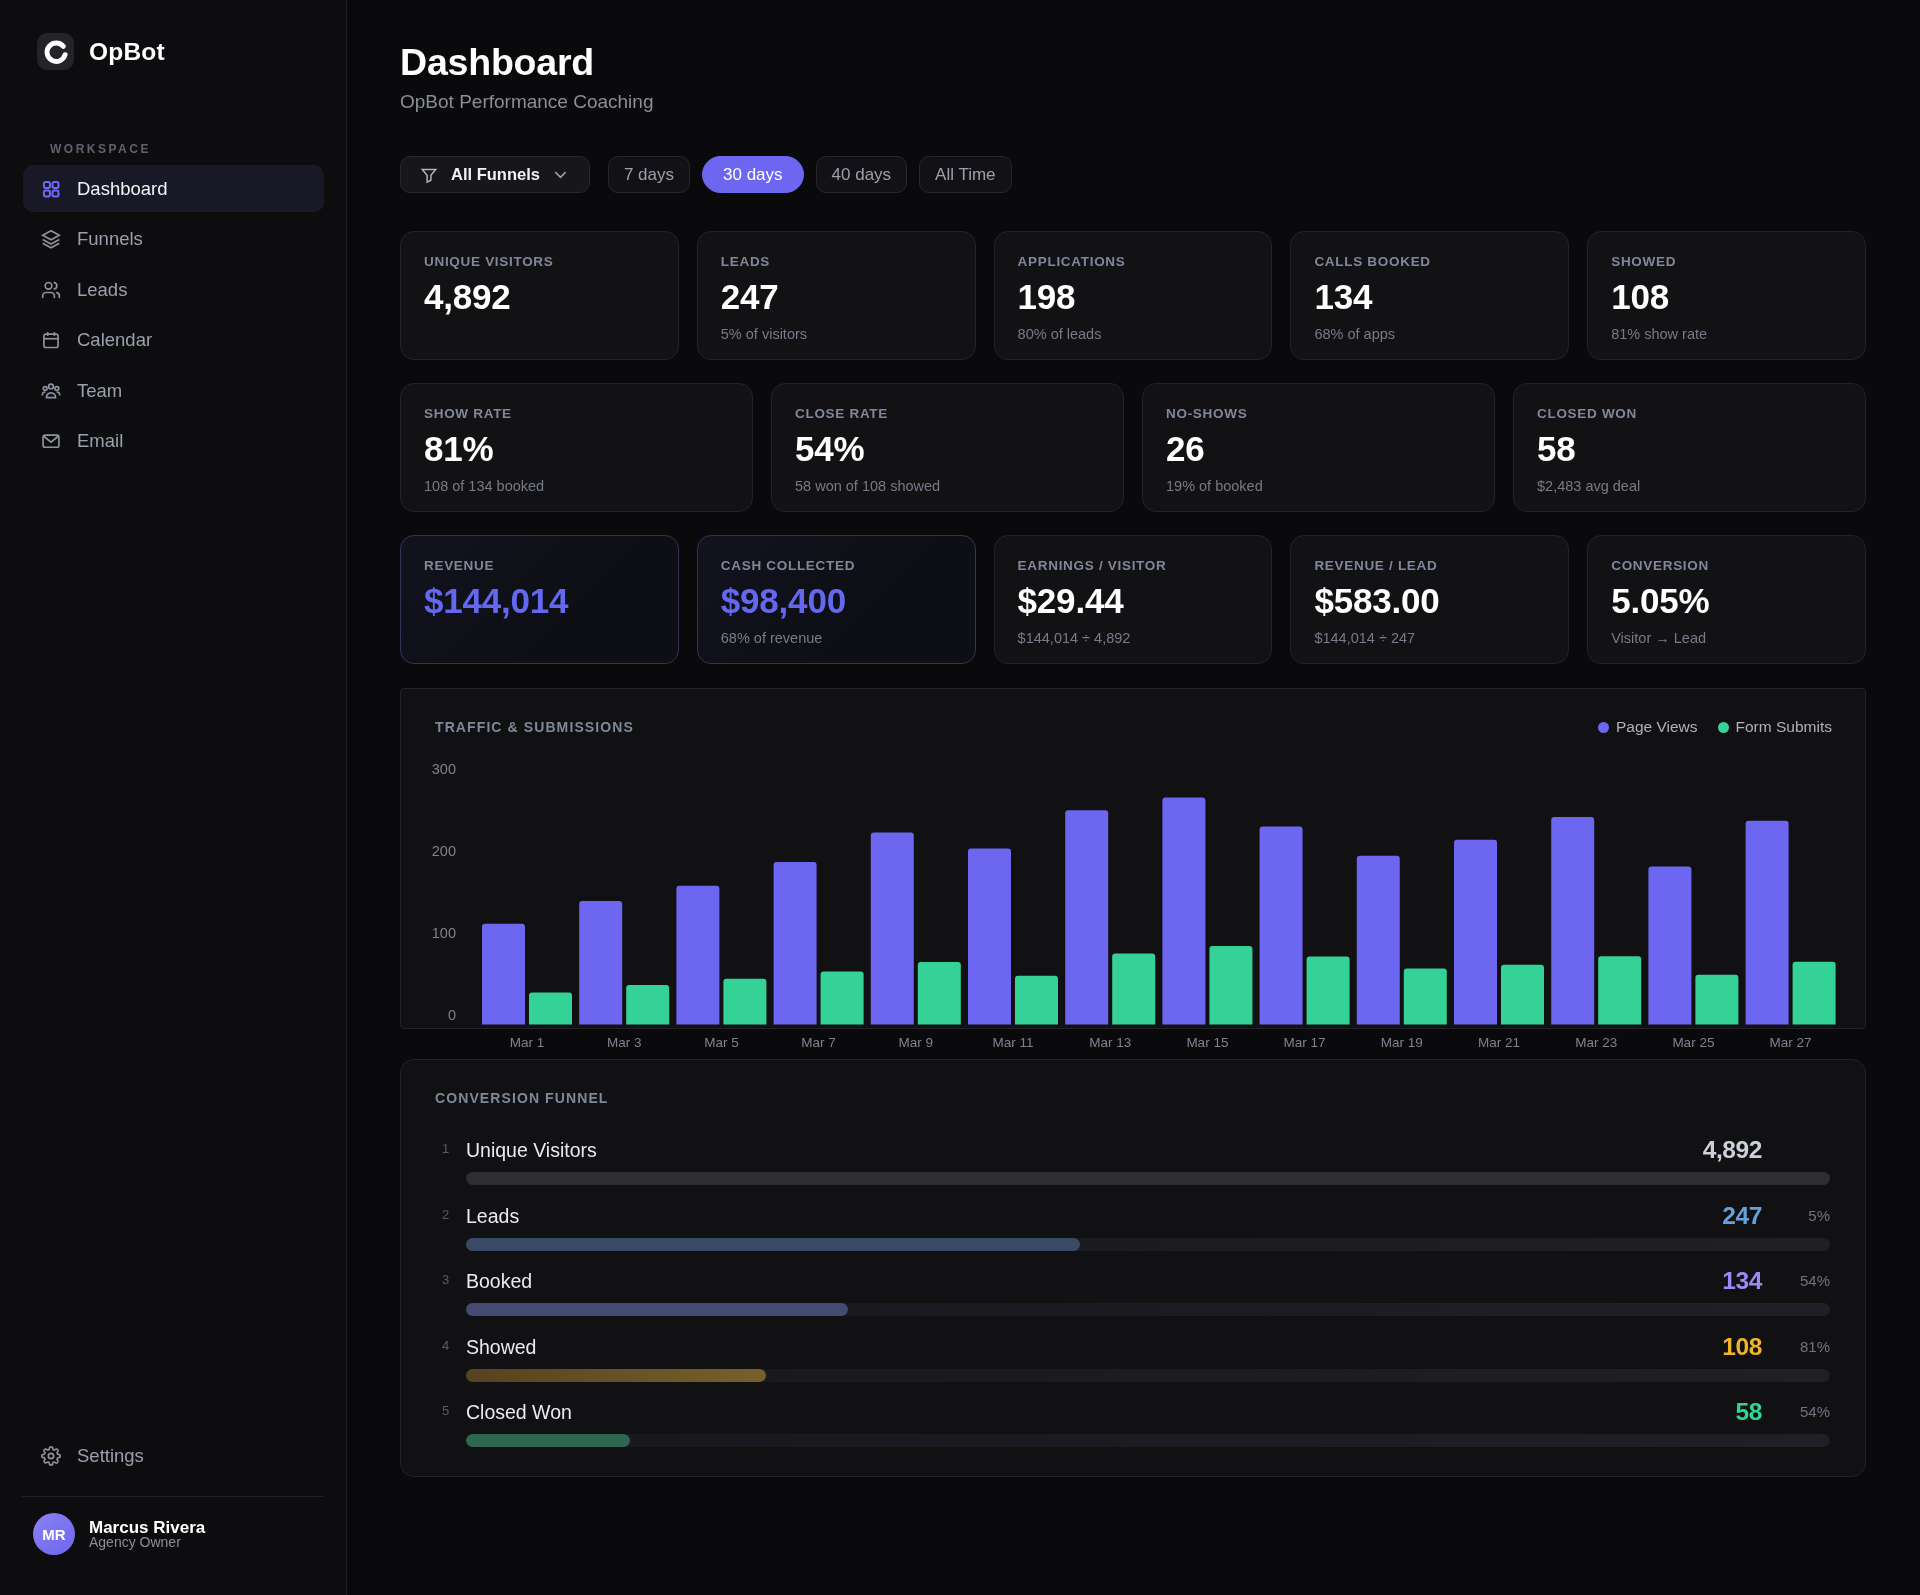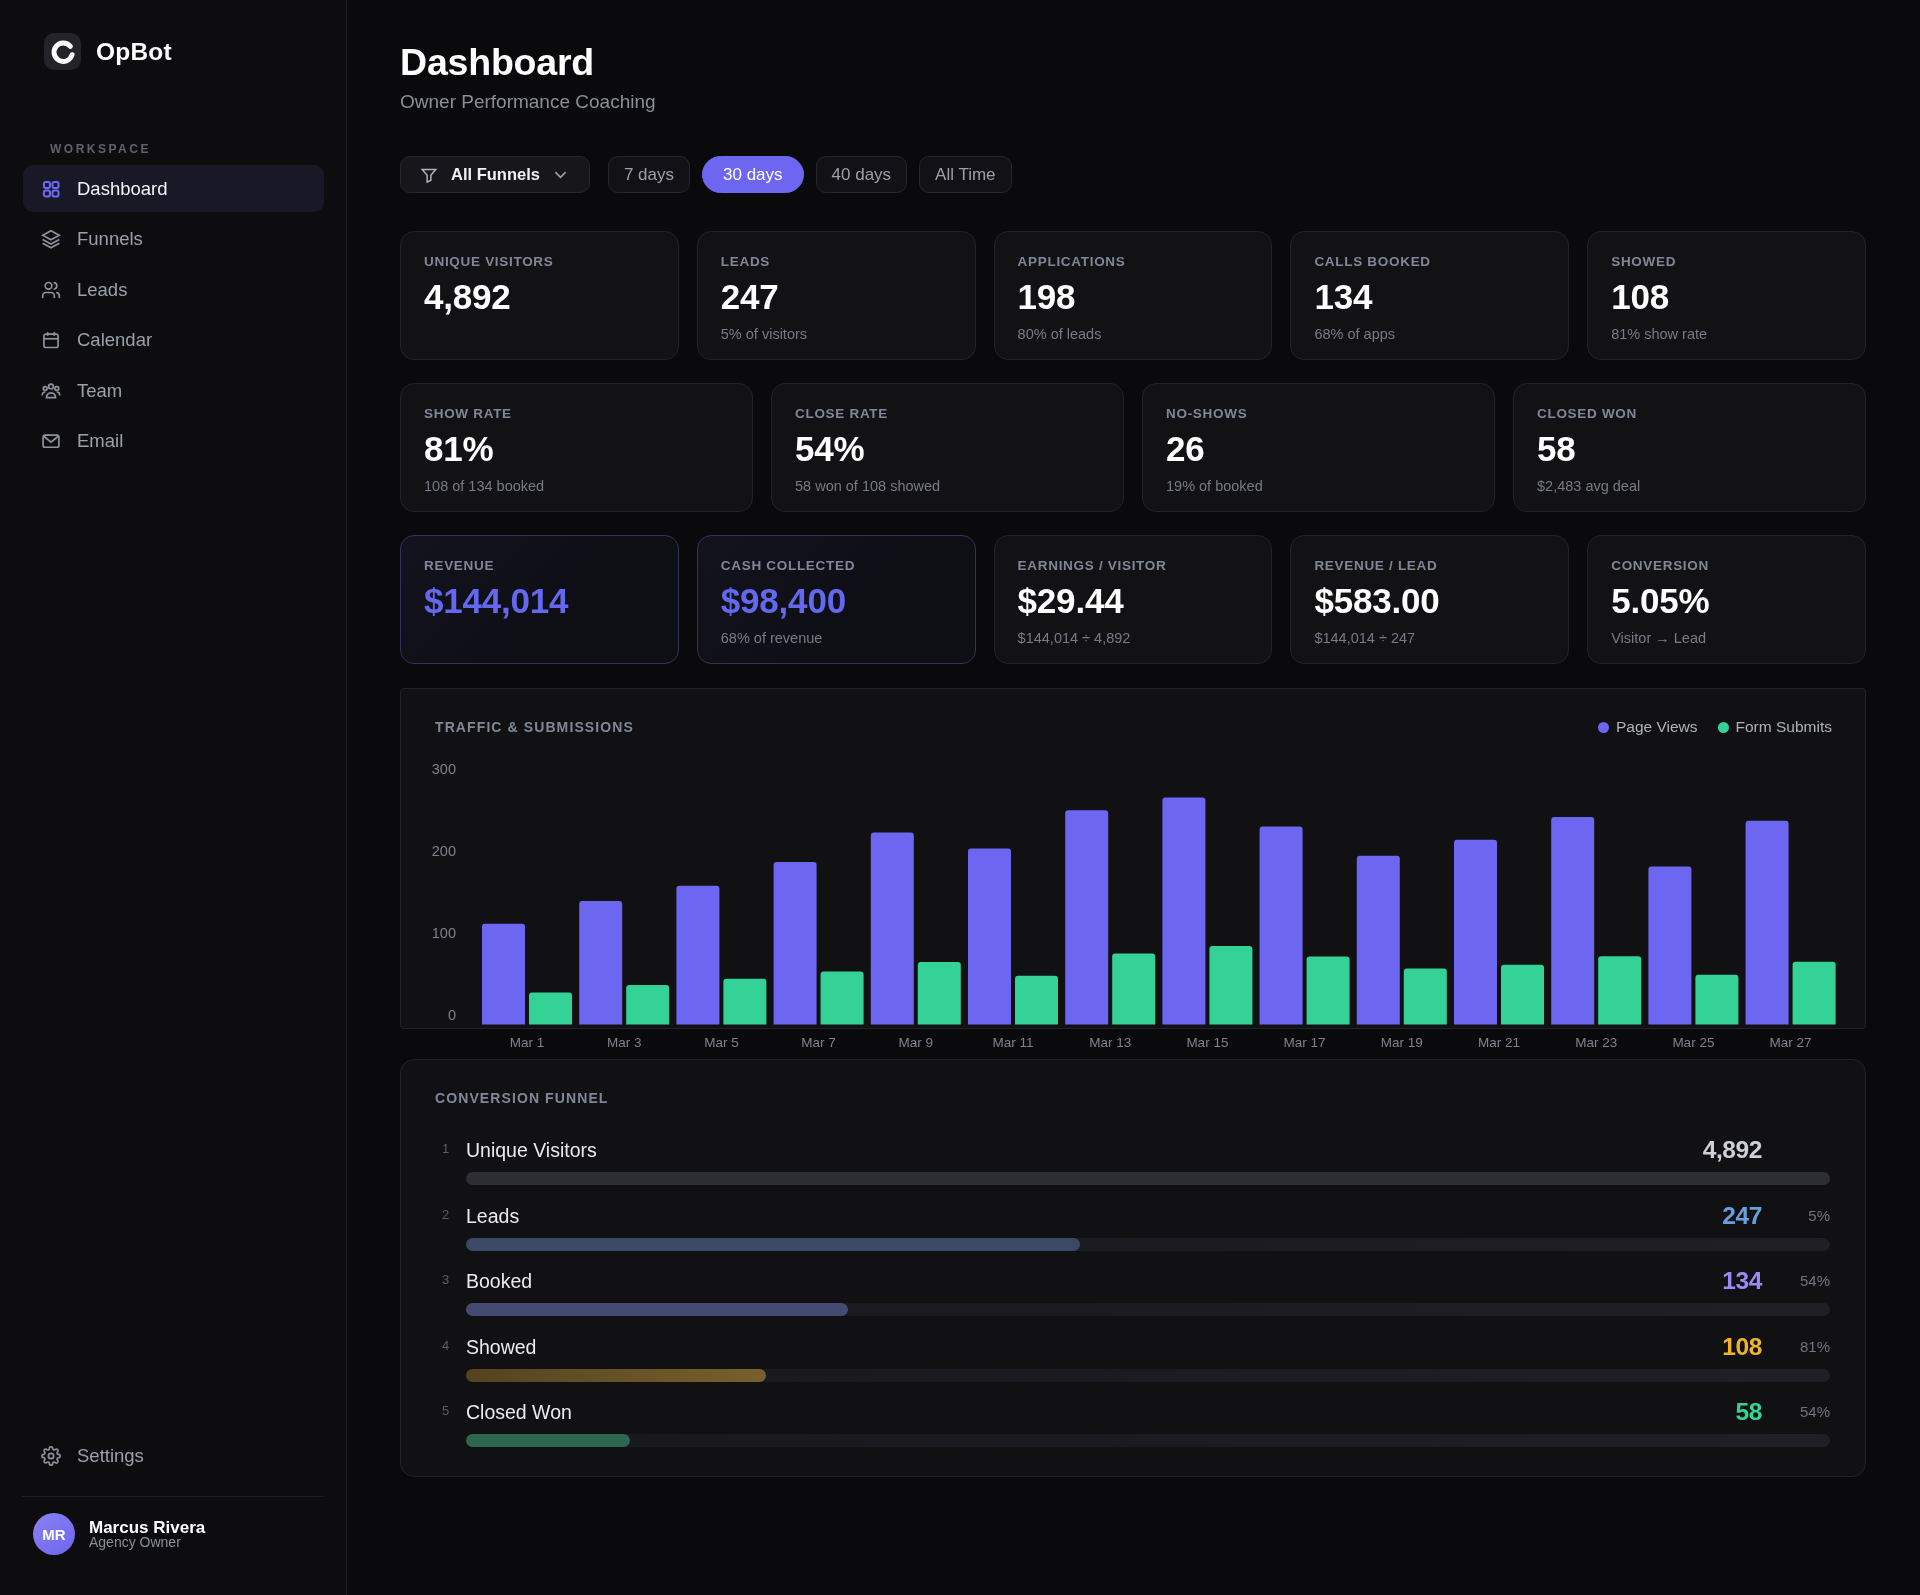--- a/index.html
+++ b/index.html
@@ -1,20 +1,20 @@
 <!DOCTYPE html>
 <html><head>
 <meta charset="utf-8">
 <style>
 * { margin:0; padding:0; box-sizing:border-box; }
 html,body { width:1920px; height:1595px; background:#0a0a0c; font-family:"Liberation Sans", sans-serif; overflow:hidden; }
 
 
 .sidebar { position:fixed; left:0; top:0; width:347px; height:1595px; background:#0d0d10; border-right:1px solid #1d1d22; }
-.logo-row { position:absolute; left:44px; top:33px; display:flex; align-items:center; }
+.logo-row { position:absolute; left:37px; top:33px; display:flex; align-items:center; }
 .logo-box { width:37px; height:37px; background:#232329; border-radius:10px; display:flex; align-items:center; justify-content:center; }
 .logo-text { margin-left:15px; font-size:24.5px; font-weight:bold; color:#fff; letter-spacing:0.2px; }
 .ws-label { position:absolute; left:50px; top:142px; font-size:12px; font-weight:bold; letter-spacing:2.5px; color:#5e626d; }
 .nav { position:absolute; left:23px; top:165px; width:301px; }
 .nav-item { height:47px; margin-bottom:3.5px; display:flex; align-items:center; border-radius:10px; color:#9aa0ab; font-size:18.5px; }
 .nav-item .nico { width:20px; height:20px; margin-left:18px; margin-right:16px; flex:0 0 auto; }
 .nav-item.active { background:#181827; color:#f2f3f6; }
 .settings-row { position:absolute; left:23px; top:1432px; width:301px; }
 .sb-divider { position:absolute; left:22px; top:1496px; width:302px; height:1px; background:#202026; }
 .user-row { position:absolute; left:33px; top:1513px; display:flex; }
@@ -123,21 +123,21 @@
     <div class="avatar">MR</div>
     <div class="uname">
       <div class="n1">Marcus Rivera</div>
       <div class="n2">Agency Owner</div>
     </div>
   </div>
 </div>
 
 <div class="main">
   <h1>Dashboard</h1>
-  <div class="subtitle">Owner Performance Coaching</div>
+  <div class="subtitle">OpBot Performance Coaching</div>
 
   <div class="filters">
     <div class="btn btn-funnels">
       <svg width="18" height="18" viewBox="0 0 24 24" fill="none" stroke="#aeb2bc" stroke-width="2" style="margin-right:13px">
           <path d="M3 4.5 H21 L14.5 12.5 V19 L9.5 21.5 V12.5 Z"></path>
         </svg>
       All Funnels
       <svg width="19" height="19" viewBox="0 0 24 24" fill="none" stroke="#9aa0ab" stroke-width="2" style="margin-left:11px">
           <path d="M5.5 9 L12 15.5 18.5 9"></path>
         </svg>

